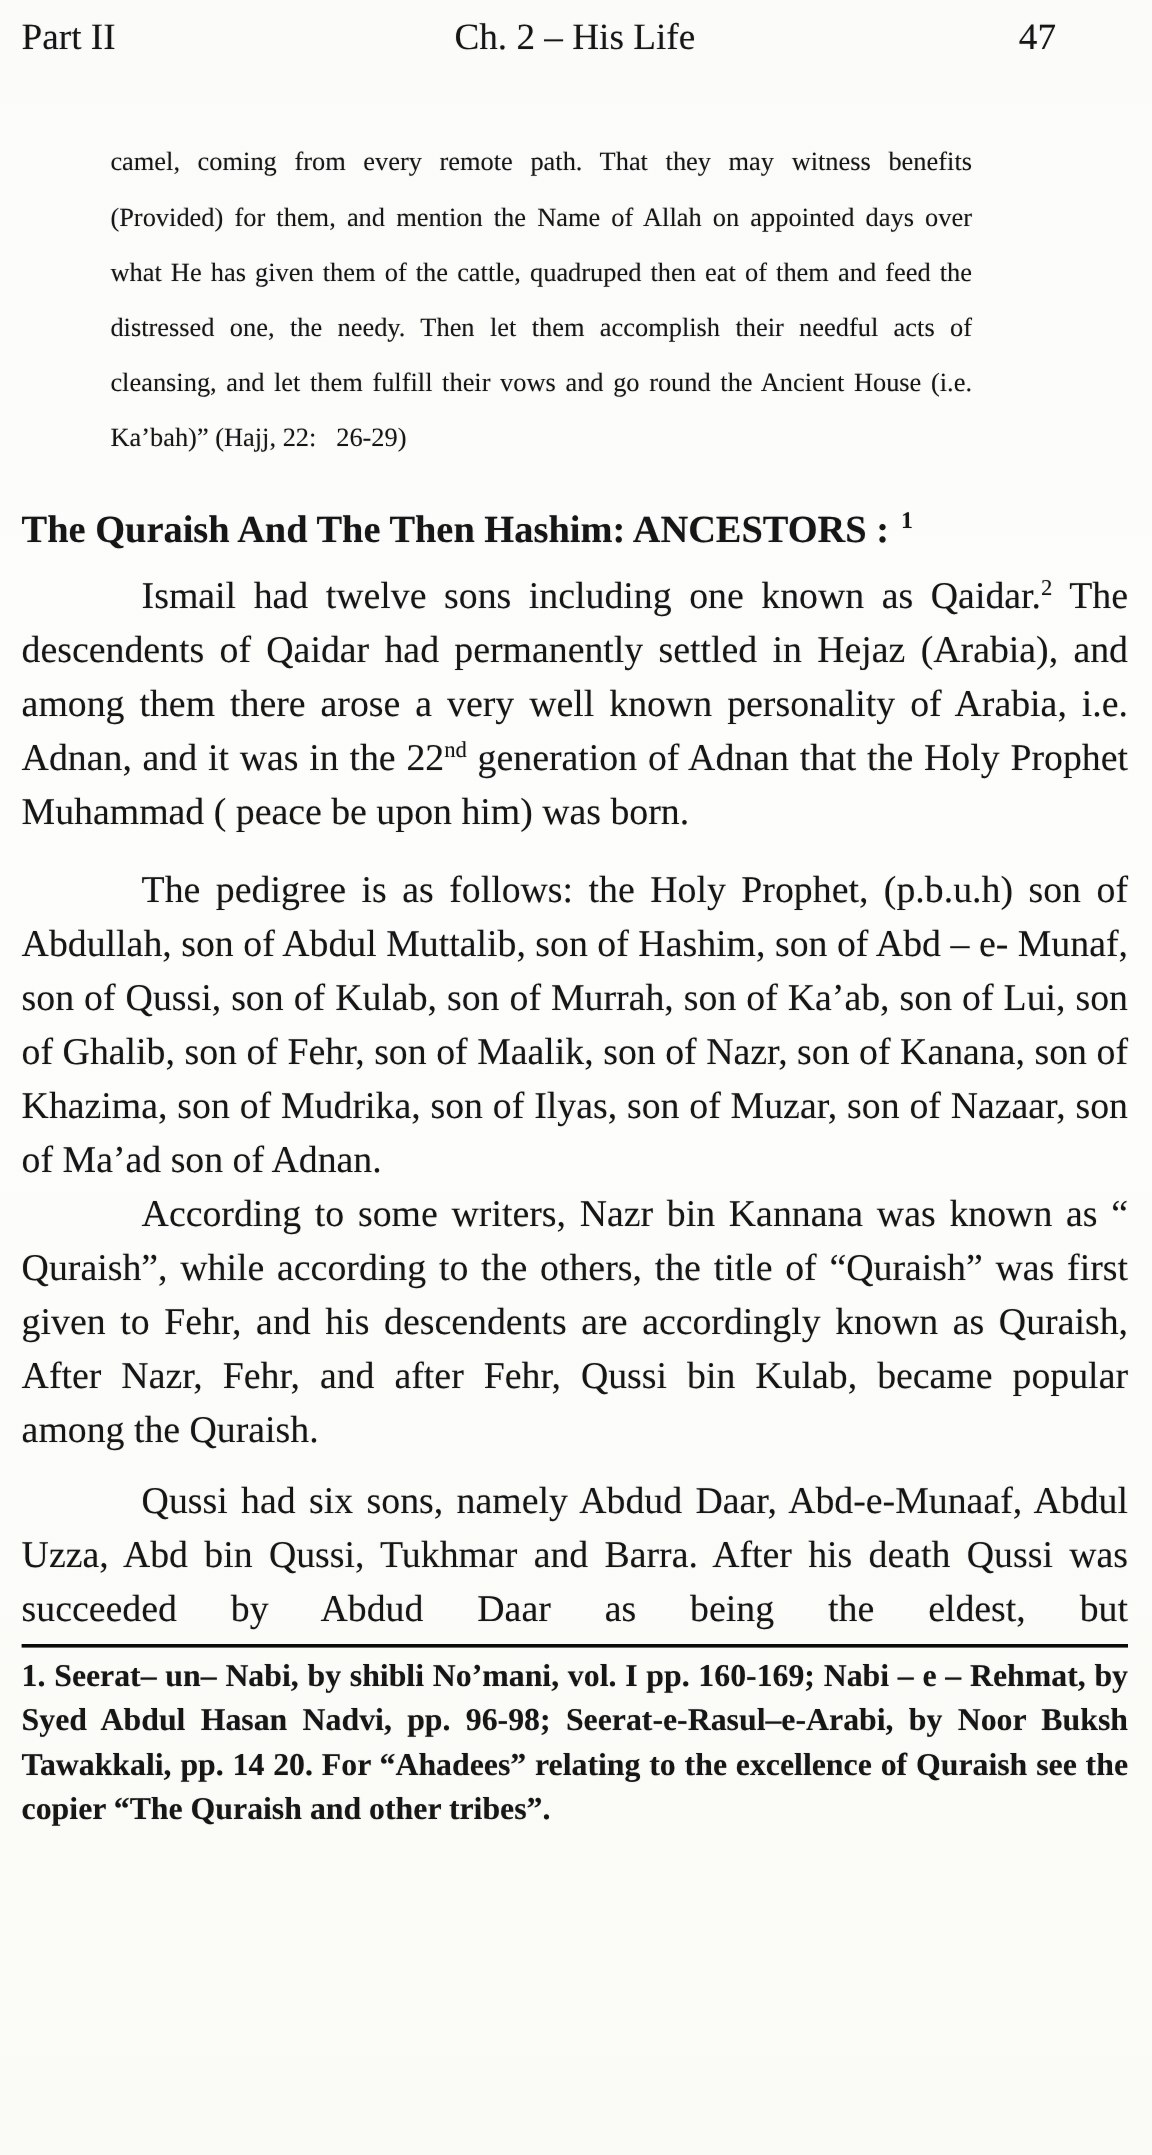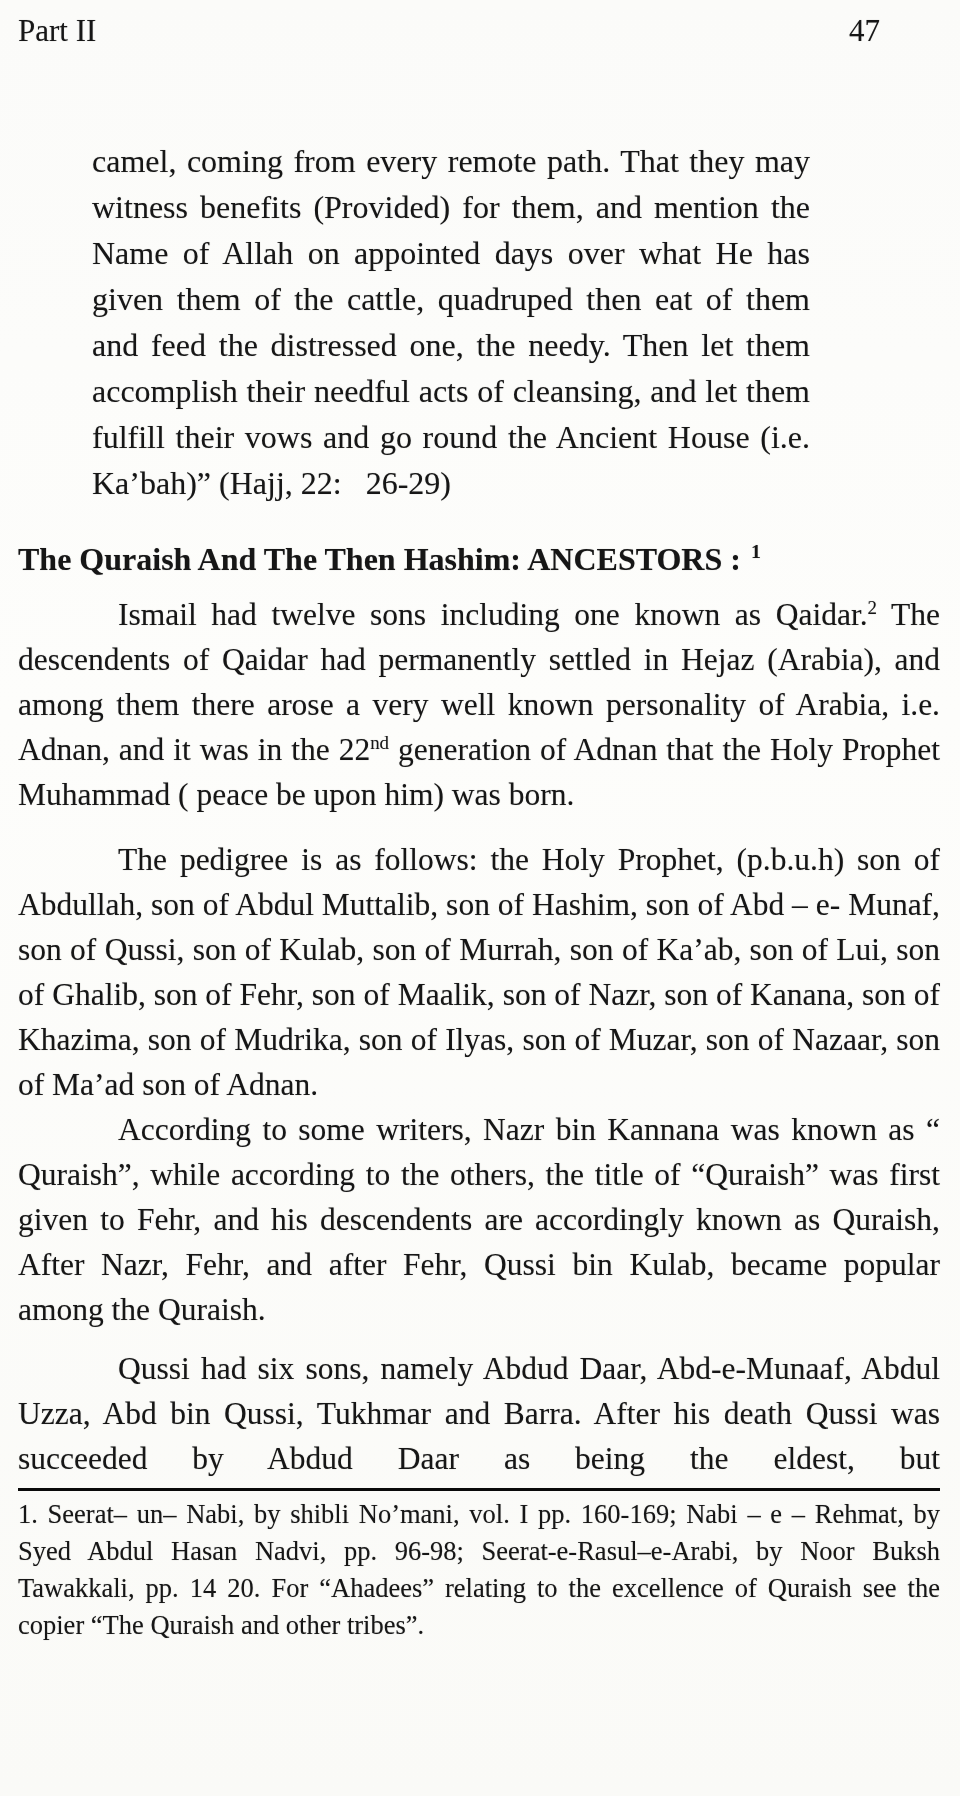--- a/index.html
+++ b/index.html
@@ -26,22 +26,22 @@
     align-items: flex-start;
     font-size: 31px;
     line-height: 38px;
     padding-right: 60px;
   }
   .running-header .hdr-left   { width: 200px; text-align: left; }
   .running-header .hdr-center { flex: 1; text-align: center; }
   .running-header .hdr-right  { width: 140px; text-align: right; }
 
   .quote-block {
-    margin: 88px 130px 0 74px;
-    font-size: 32px;
+    margin: 62px 130px 0 74px;
+    font-size: 22px;
     line-height: 46px;
     text-align: justify;
   }
 
   .section-heading {
     margin: 32px 0 0 0;
     font-size: 32px;
     line-height: 42px;
     font-weight: bold;
   }
@@ -73,29 +73,31 @@
   .footnote-separator {
     border: none;
     border-top: 3px solid #0a0a0a;
     margin: 7px 0 5px 0;
   }
   .footnote {
     margin: 0;
     font-size: 26.5px;
     line-height: 37px;
     text-align: justify;
+    font-weight: bold;
   }
 </style>
 </head>
 <body>
 
 <div class="page">
 
   <div class="running-header">
     <span class="hdr-left">Part II</span>
+    <span class="hdr-center">Ch. 2 – His Life</span>
     <span class="hdr-right">47</span>
   </div>
 
   <div class="quote-block">camel, coming from every remote path. That they may witness benefits (Provided) for them, and mention the Name of Allah on appointed days over what He has given them of the cattle, quadruped then eat of them and feed the distressed one, the needy. Then let them accomplish their needful acts of cleansing, and let them fulfill their vows and go round the Ancient House (i.e. Ka’bah)” (Hajj, 22:&nbsp;&nbsp; 26-29)</div>
 
   <h2 class="section-heading">
     <span>The Quraish And The Then Hashim: ANCESTORS :</span><span class="fn-ref">1</span>
   </h2>
 
   <p class="body-para" id="para-1"><span>Ismail had twelve sons including one known as Qaidar.</span><sup>2</sup><span> The descendents of Qaidar had permanently settled in Hejaz (Arabia), and among them there arose a very well known personality of Arabia, i.e. Adnan, and it was in the 22</span><sup>nd</sup><span> generation of Adnan that the Holy Prophet Muhammad ( peace be upon him) was born.</span></p>

